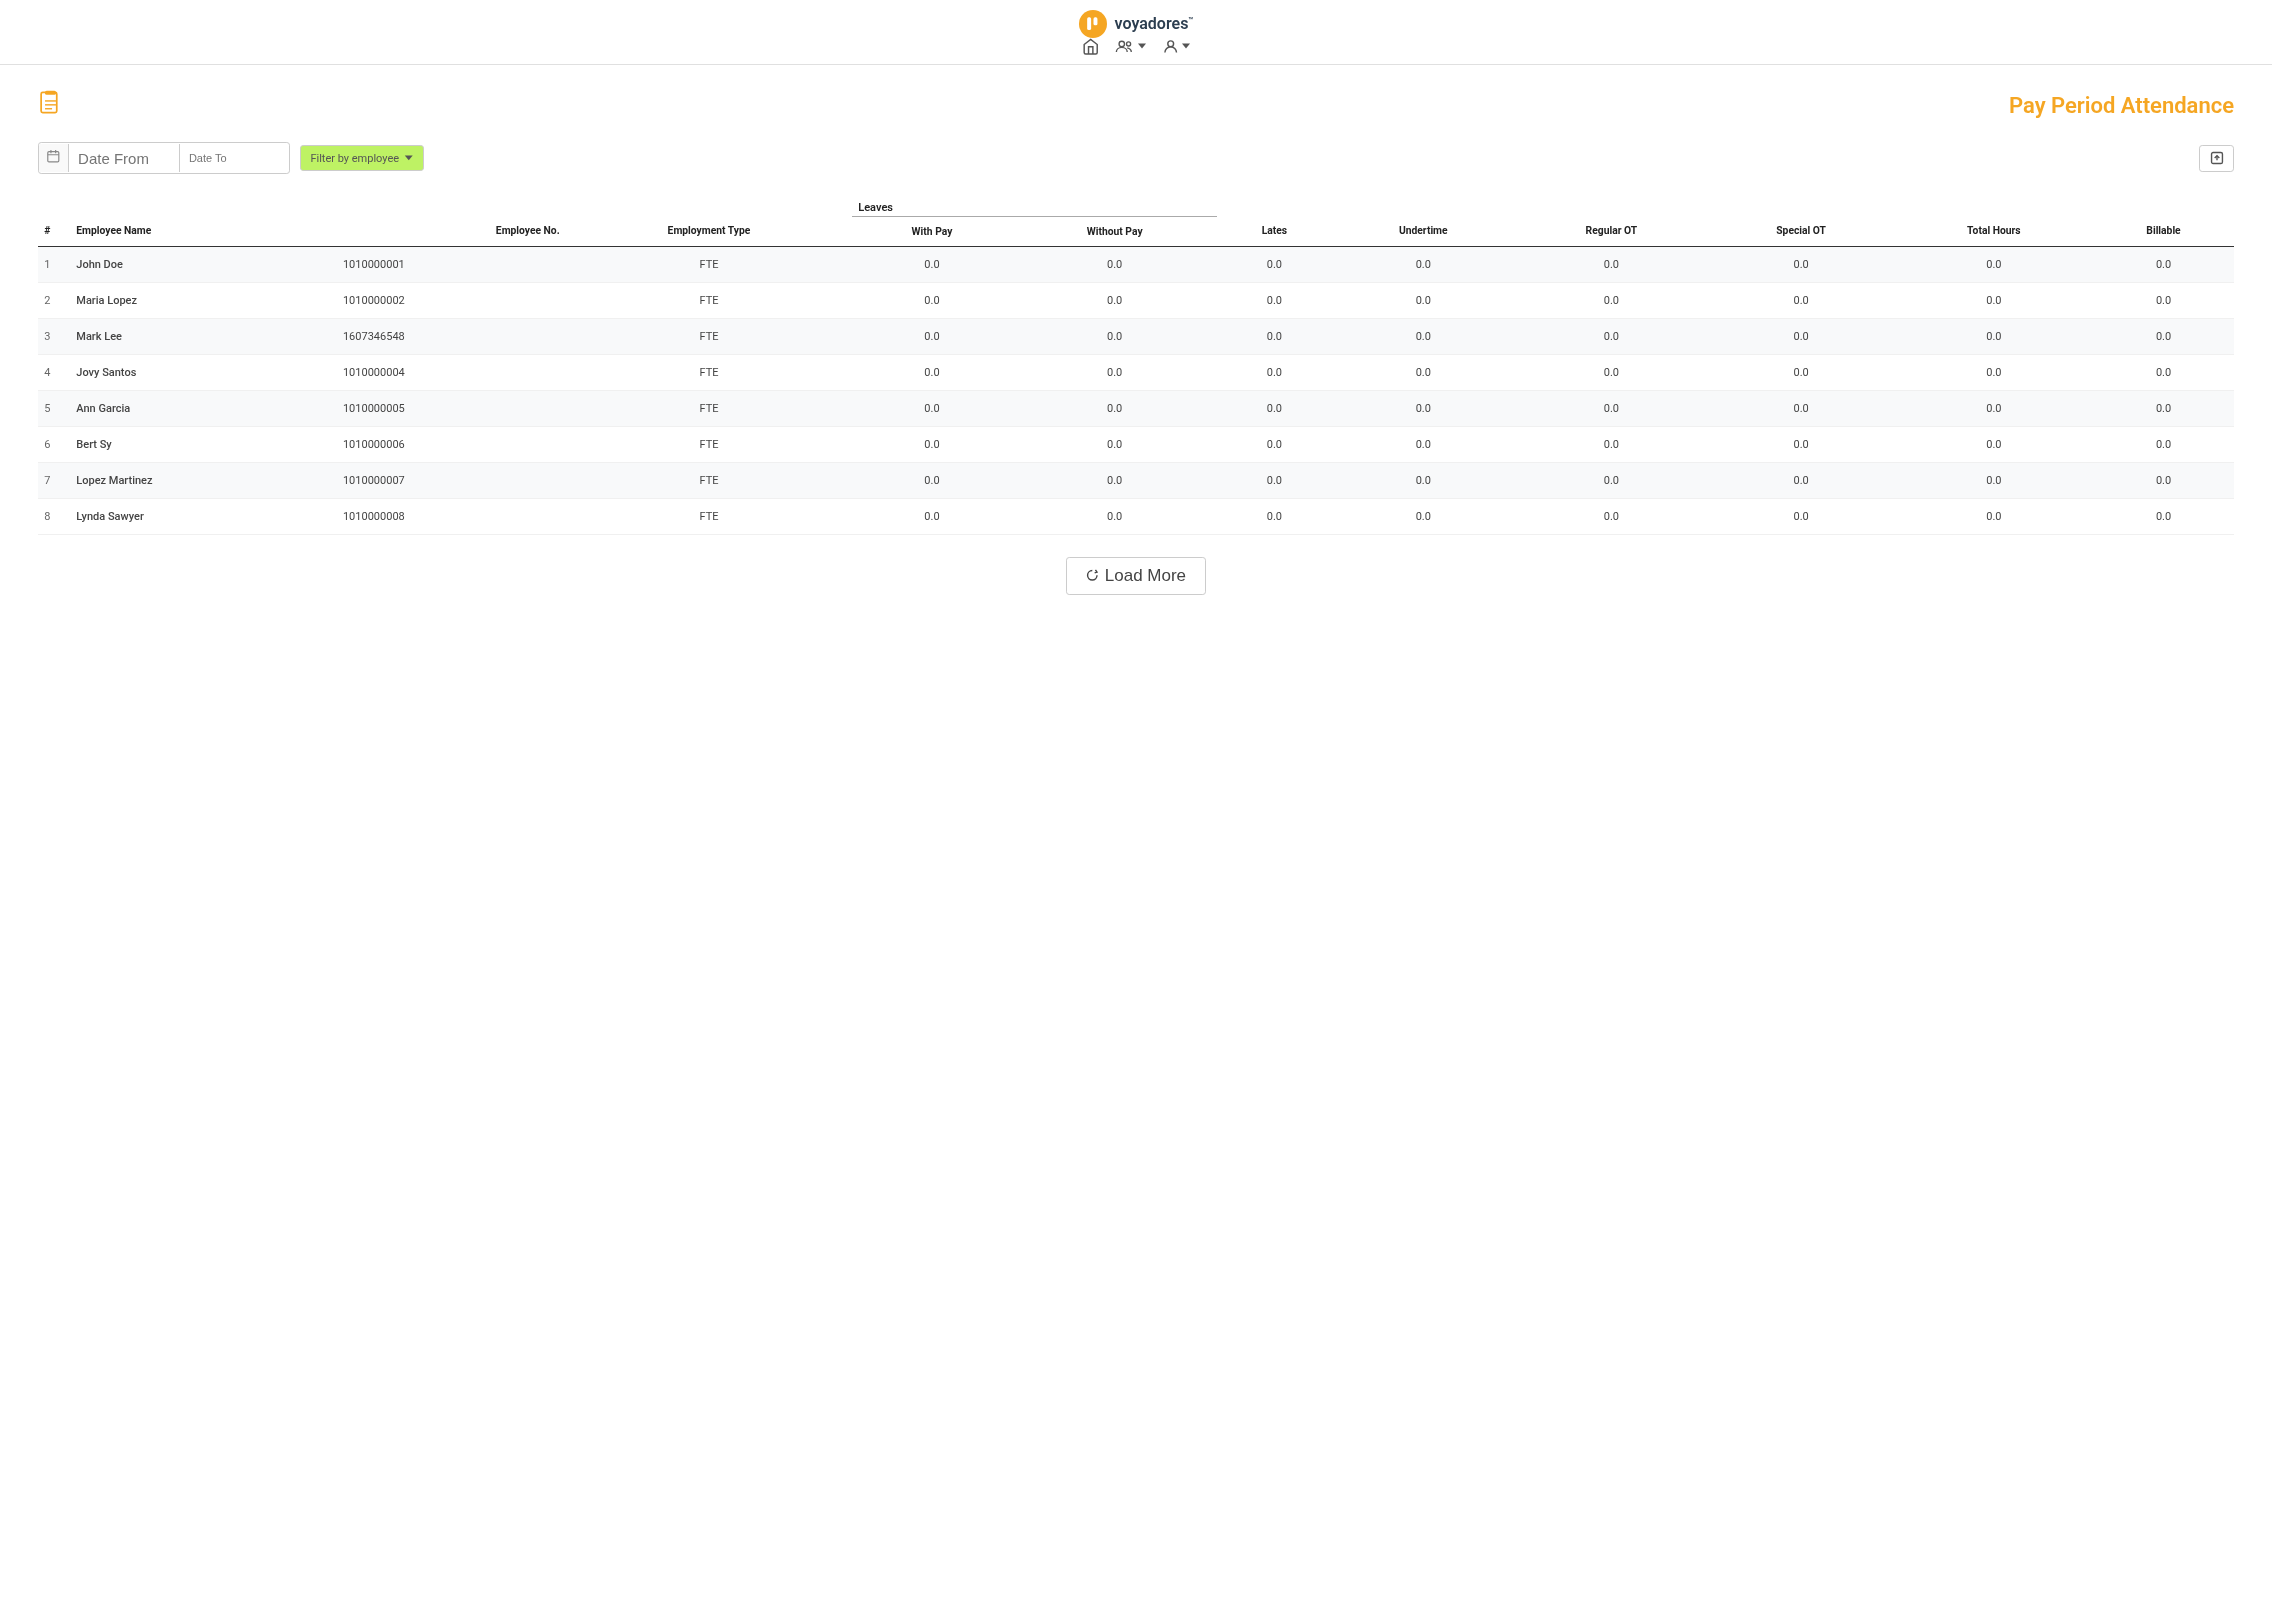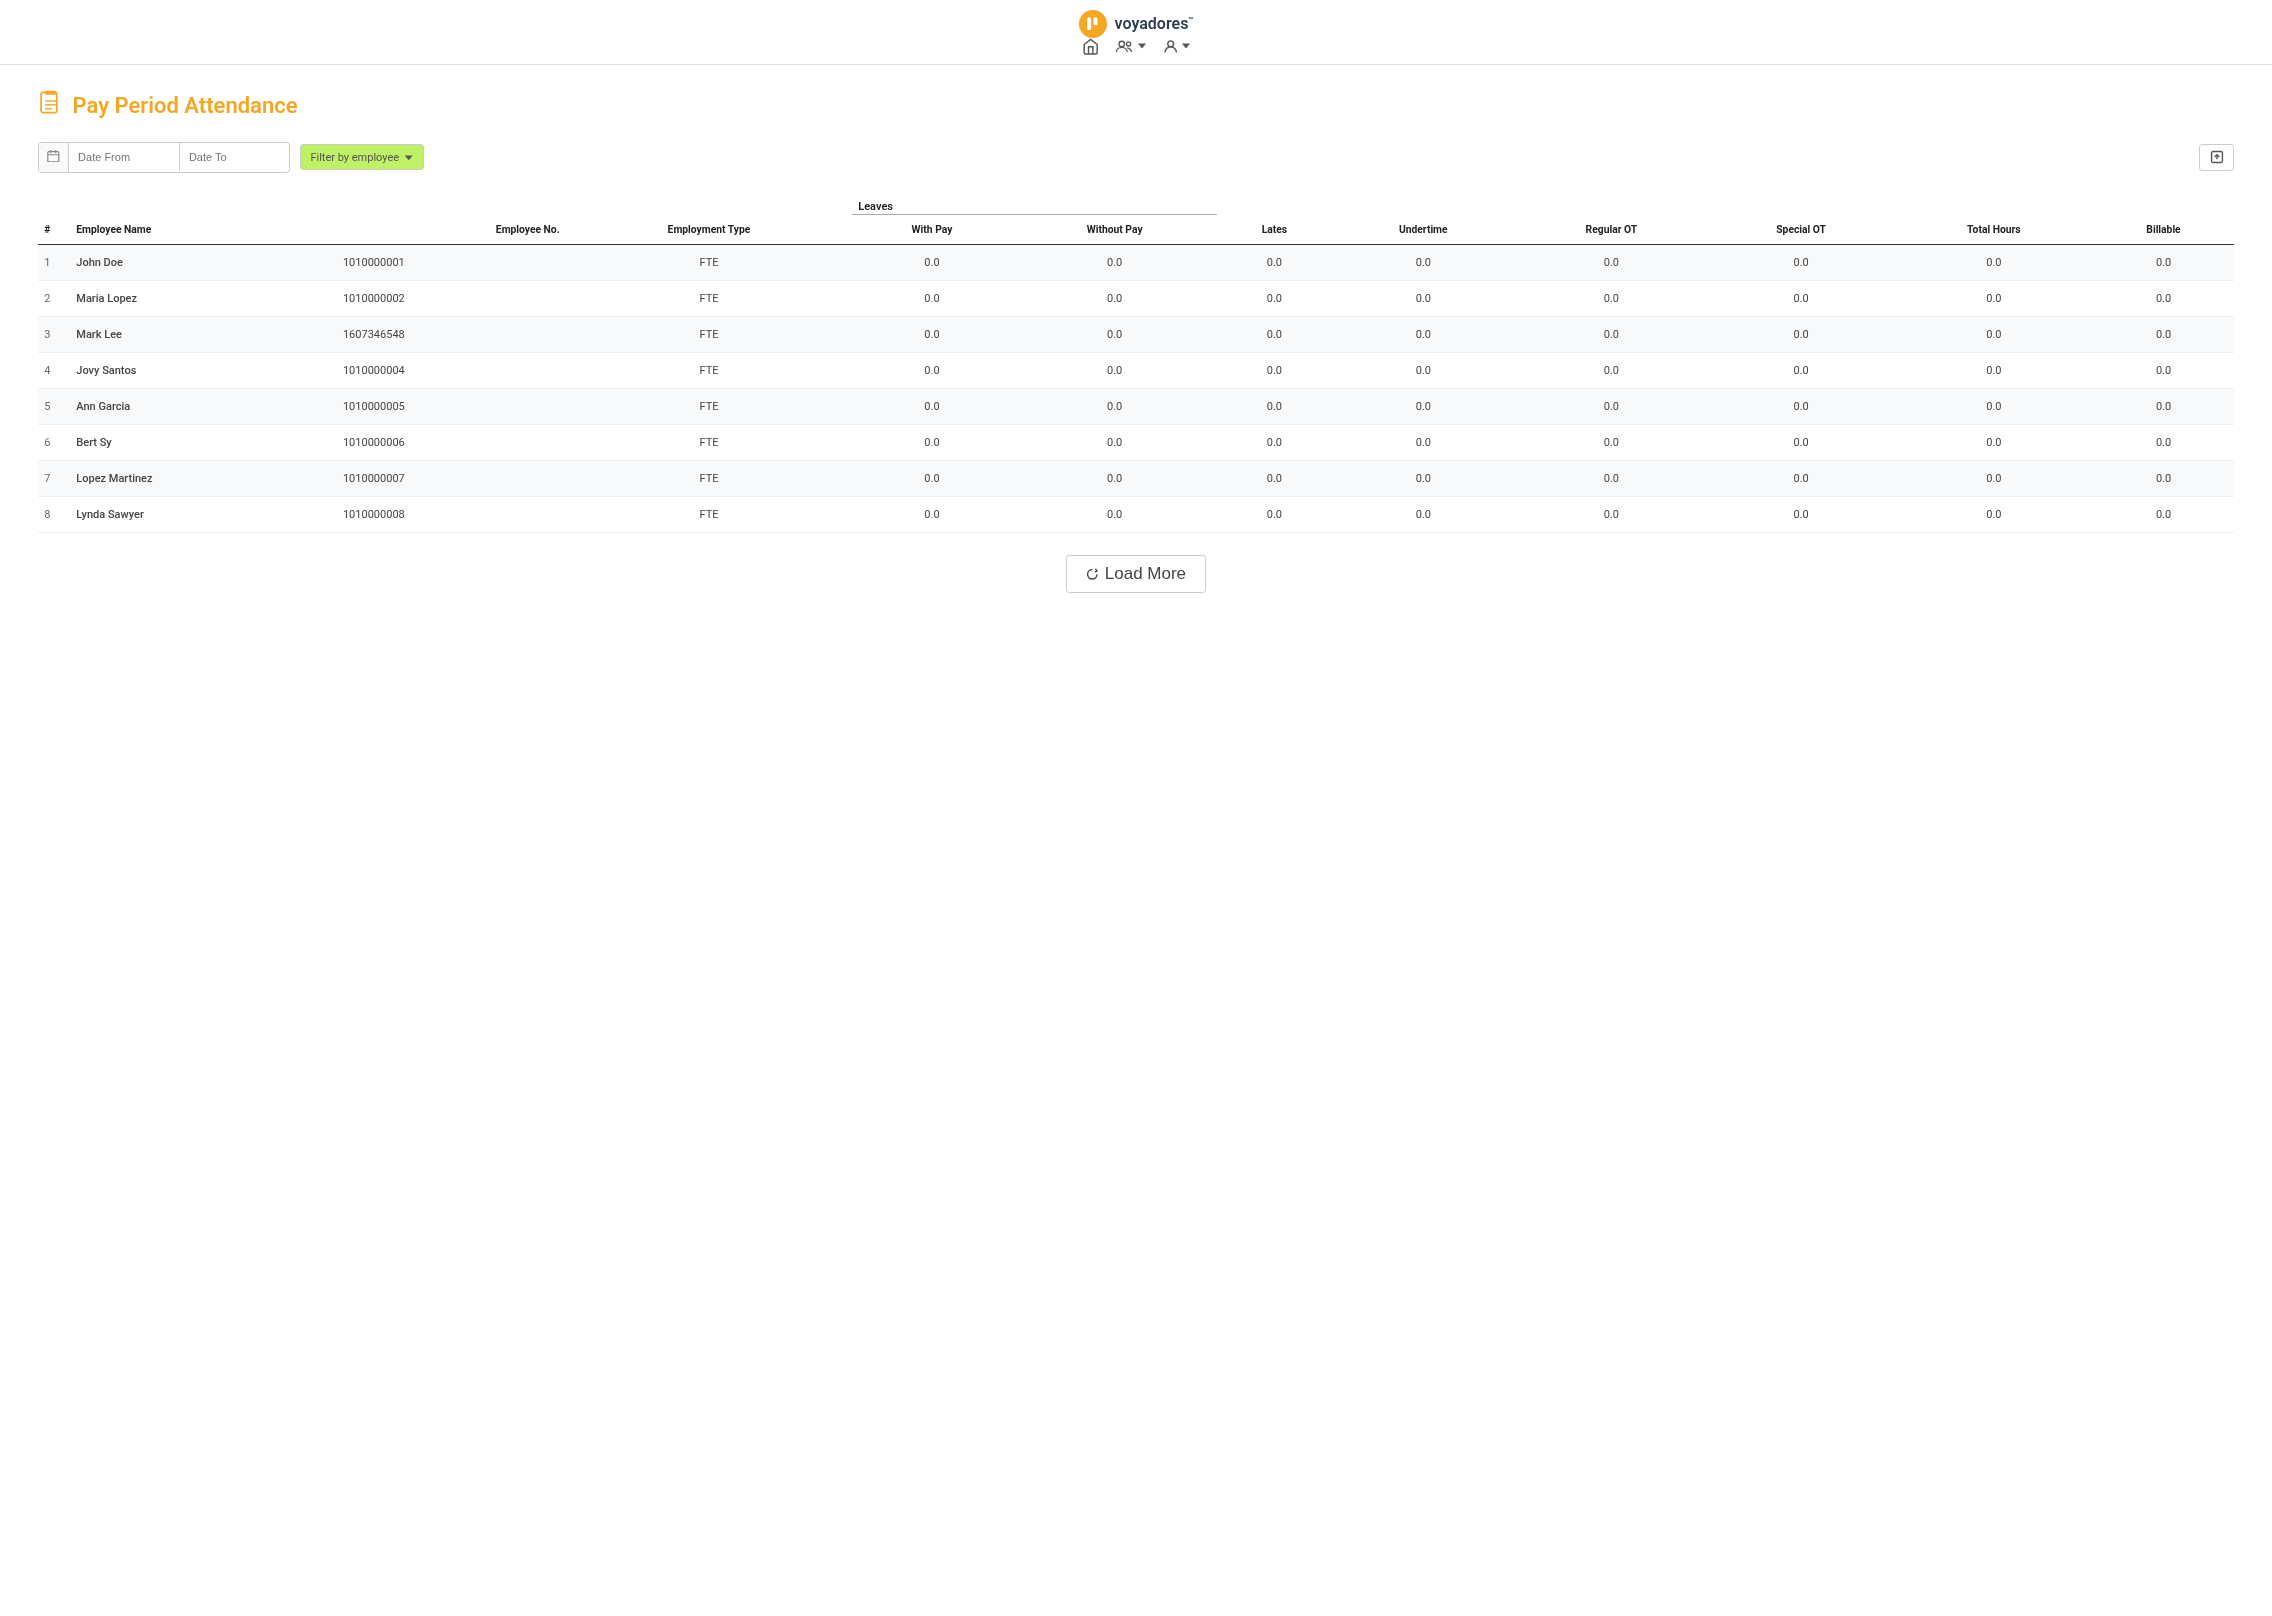--- a/index.html
+++ b/index.html
@@ -77,20 +77,21 @@
     
     .page-content {
       padding: 25px 38px;
     }
 
     .page-title-row {
       display: flex;
       align-items: center;
       gap: 9.5px;
       margin-bottom: 22px;
+      justify-content: space-between;
     }
 
     .page-title-icon {
       font-size: 22px;
       color: #f5a623;
     }
 
     .page-title {
       font-size: 22px;
       font-weight: 600;
@@ -119,21 +120,21 @@
       background: #f9f9f9;
       border-right: 0.8px solid #ccc;
       color: #888;
       font-size: 11px;
     }
 
     .filter-date-from {
       padding: 6.3px 9.5px;
       border: none;
       outline: none;
-      font-size: 11px;
+      font-size: 15px;
       color: #aaa;
       width: 110px;
       background: transparent;
     }
 
     .filter-date-sep {
       width: 0.8px;
       background: #ccc;
       height: 28px;
     }

